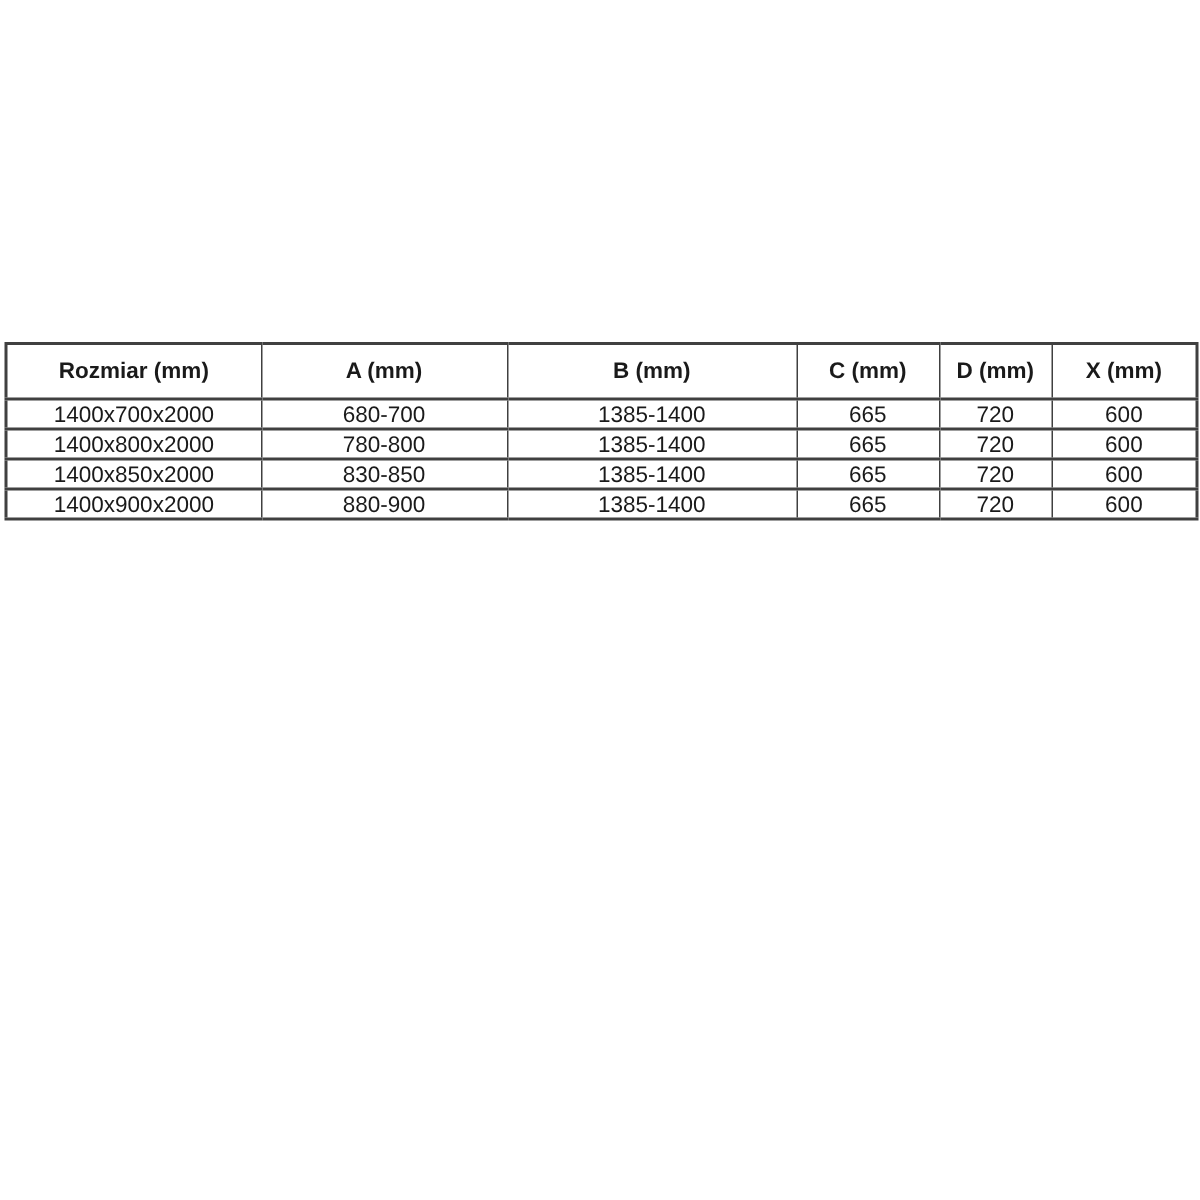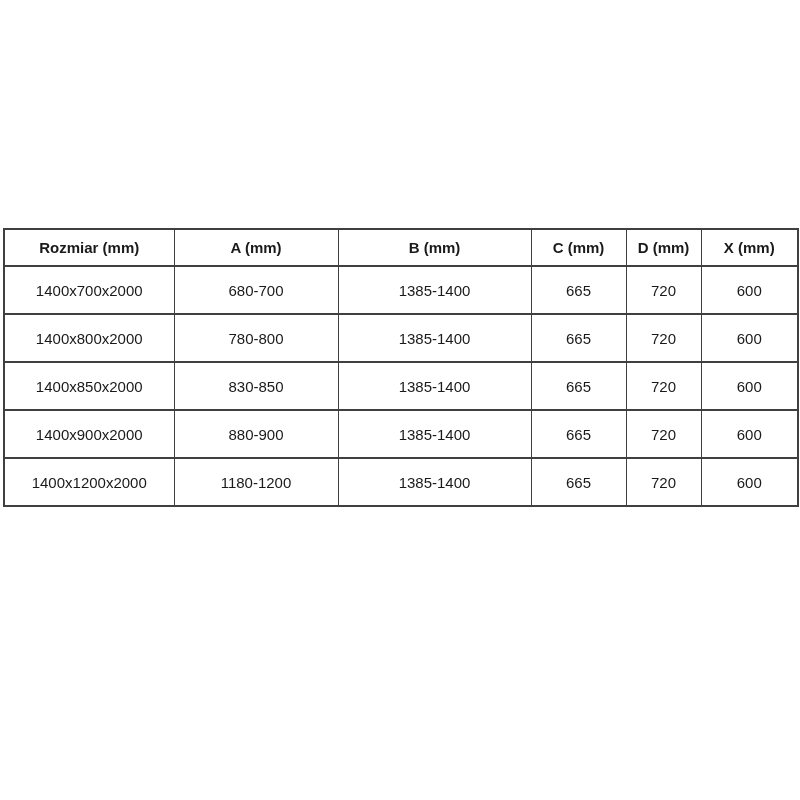--- a/index.html
+++ b/index.html
@@ -48,21 +48,21 @@
     line-height: 1;
     padding: 0;
     overflow: hidden;
     white-space: nowrap;
   }
   table.spec th {
     height: 37px;
     font-weight: bold;
   }
   table.spec td {
-    height: 48px;
+    height: 20px;
     font-weight: normal;
   }
 </style>
 </head>
 <body>
 
 <div class="page">
   <table class="spec">
     <colgroup>
       <col class="c0">
@@ -108,23 +108,15 @@
         <td>600</td>
       </tr>
       <tr>
         <td>1400x900x2000</td>
         <td>880-900</td>
         <td>1385-1400</td>
         <td>665</td>
         <td>720</td>
         <td>600</td>
       </tr>
-      <tr>
-        <td>1400x1200x2000</td>
-        <td>1180-1200</td>
-        <td>1385-1400</td>
-        <td>665</td>
-        <td>720</td>
-        <td>600</td>
-      </tr>
     </tbody>
   </table>
 </div>
 
 </body></html>

